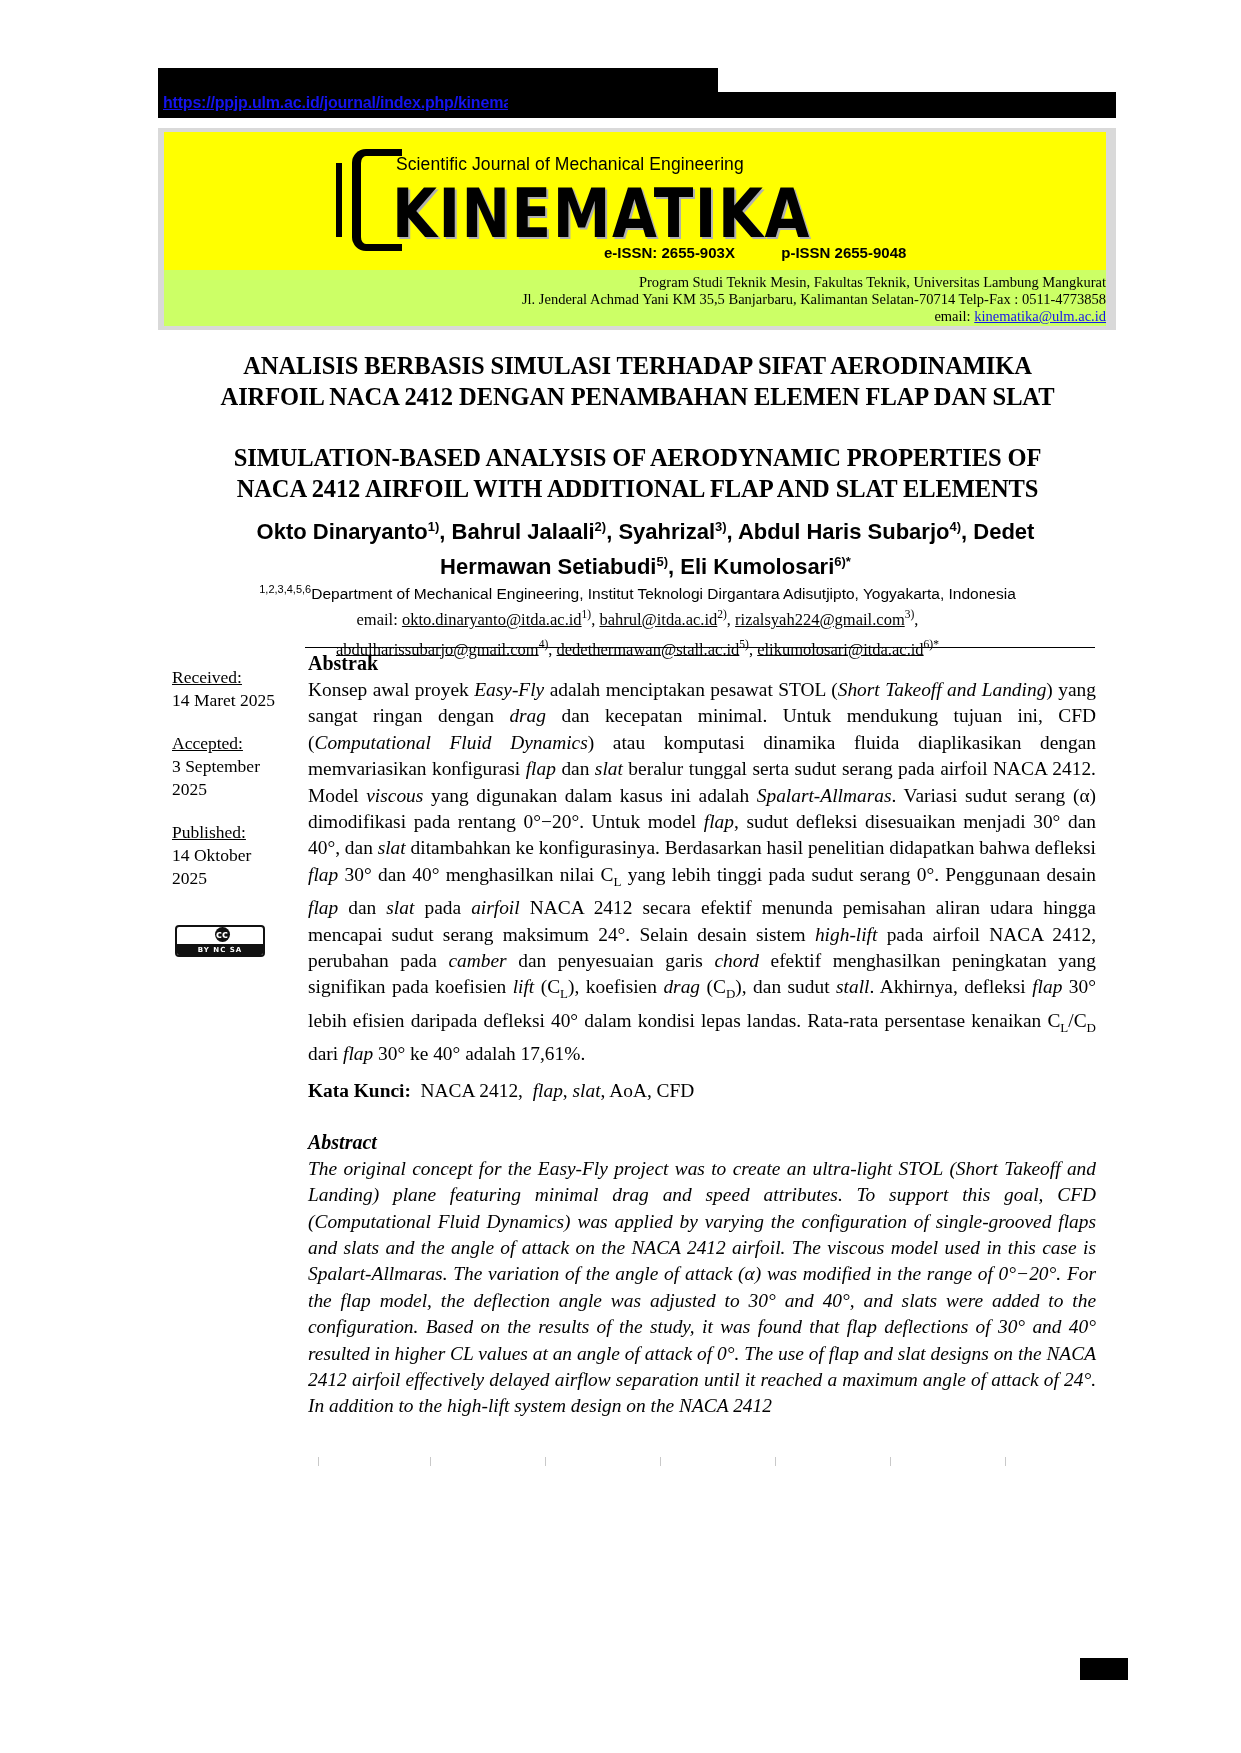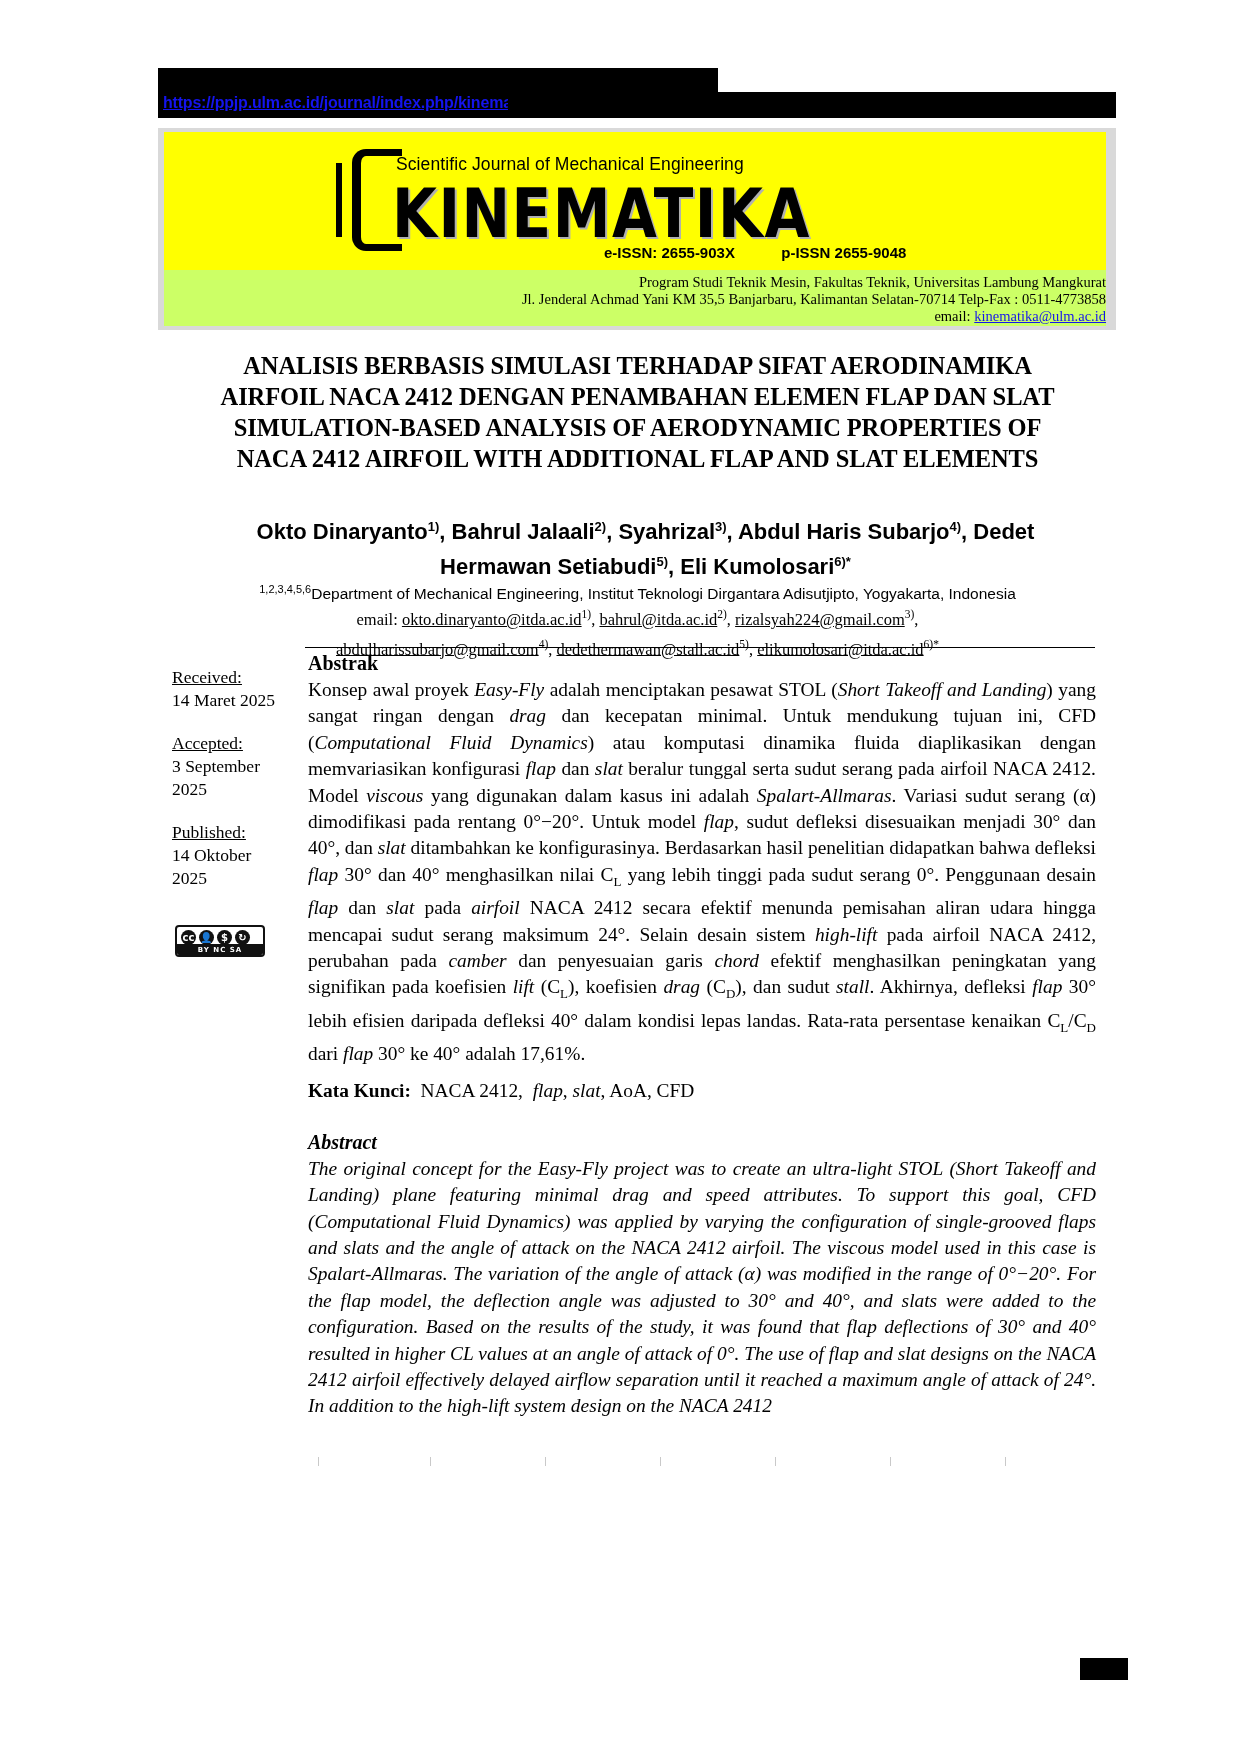--- a/index.html
+++ b/index.html
@@ -167,20 +167,21 @@
     text-align: center;
   }
   .title-id {
     font-family: "Liberation Serif", serif;
     font-size: 24.5px;
     font-weight: bold;
     line-height: 31px;
     letter-spacing: -0.1px;
   }
   .title-en {
+    margin-top: 30px;
     font-family: "Liberation Serif", serif;
     font-size: 24.5px;
     font-weight: bold;
     line-height: 31px;
     letter-spacing: -0.1px;
   }
 
   
   .authors {
     position: absolute;
@@ -253,20 +254,21 @@
   }
   .cc-badge .top-row {
     position: absolute;
     left: 0; top: 0;
     width: 100%; height: 21px;
     display: flex;
     align-items: center;
     gap: 3px;
     padding-left: 4px;
     box-sizing: border-box;
+    flex-direction: column;
   }
   .cc-circle {
     width: 15px; height: 15px;
     border-radius: 50%;
     background: #111;
     color: #fff;
     font-family: "DejaVu Sans", sans-serif;
     font-size: 10px;
     font-weight: bold;
     line-height: 15px;

